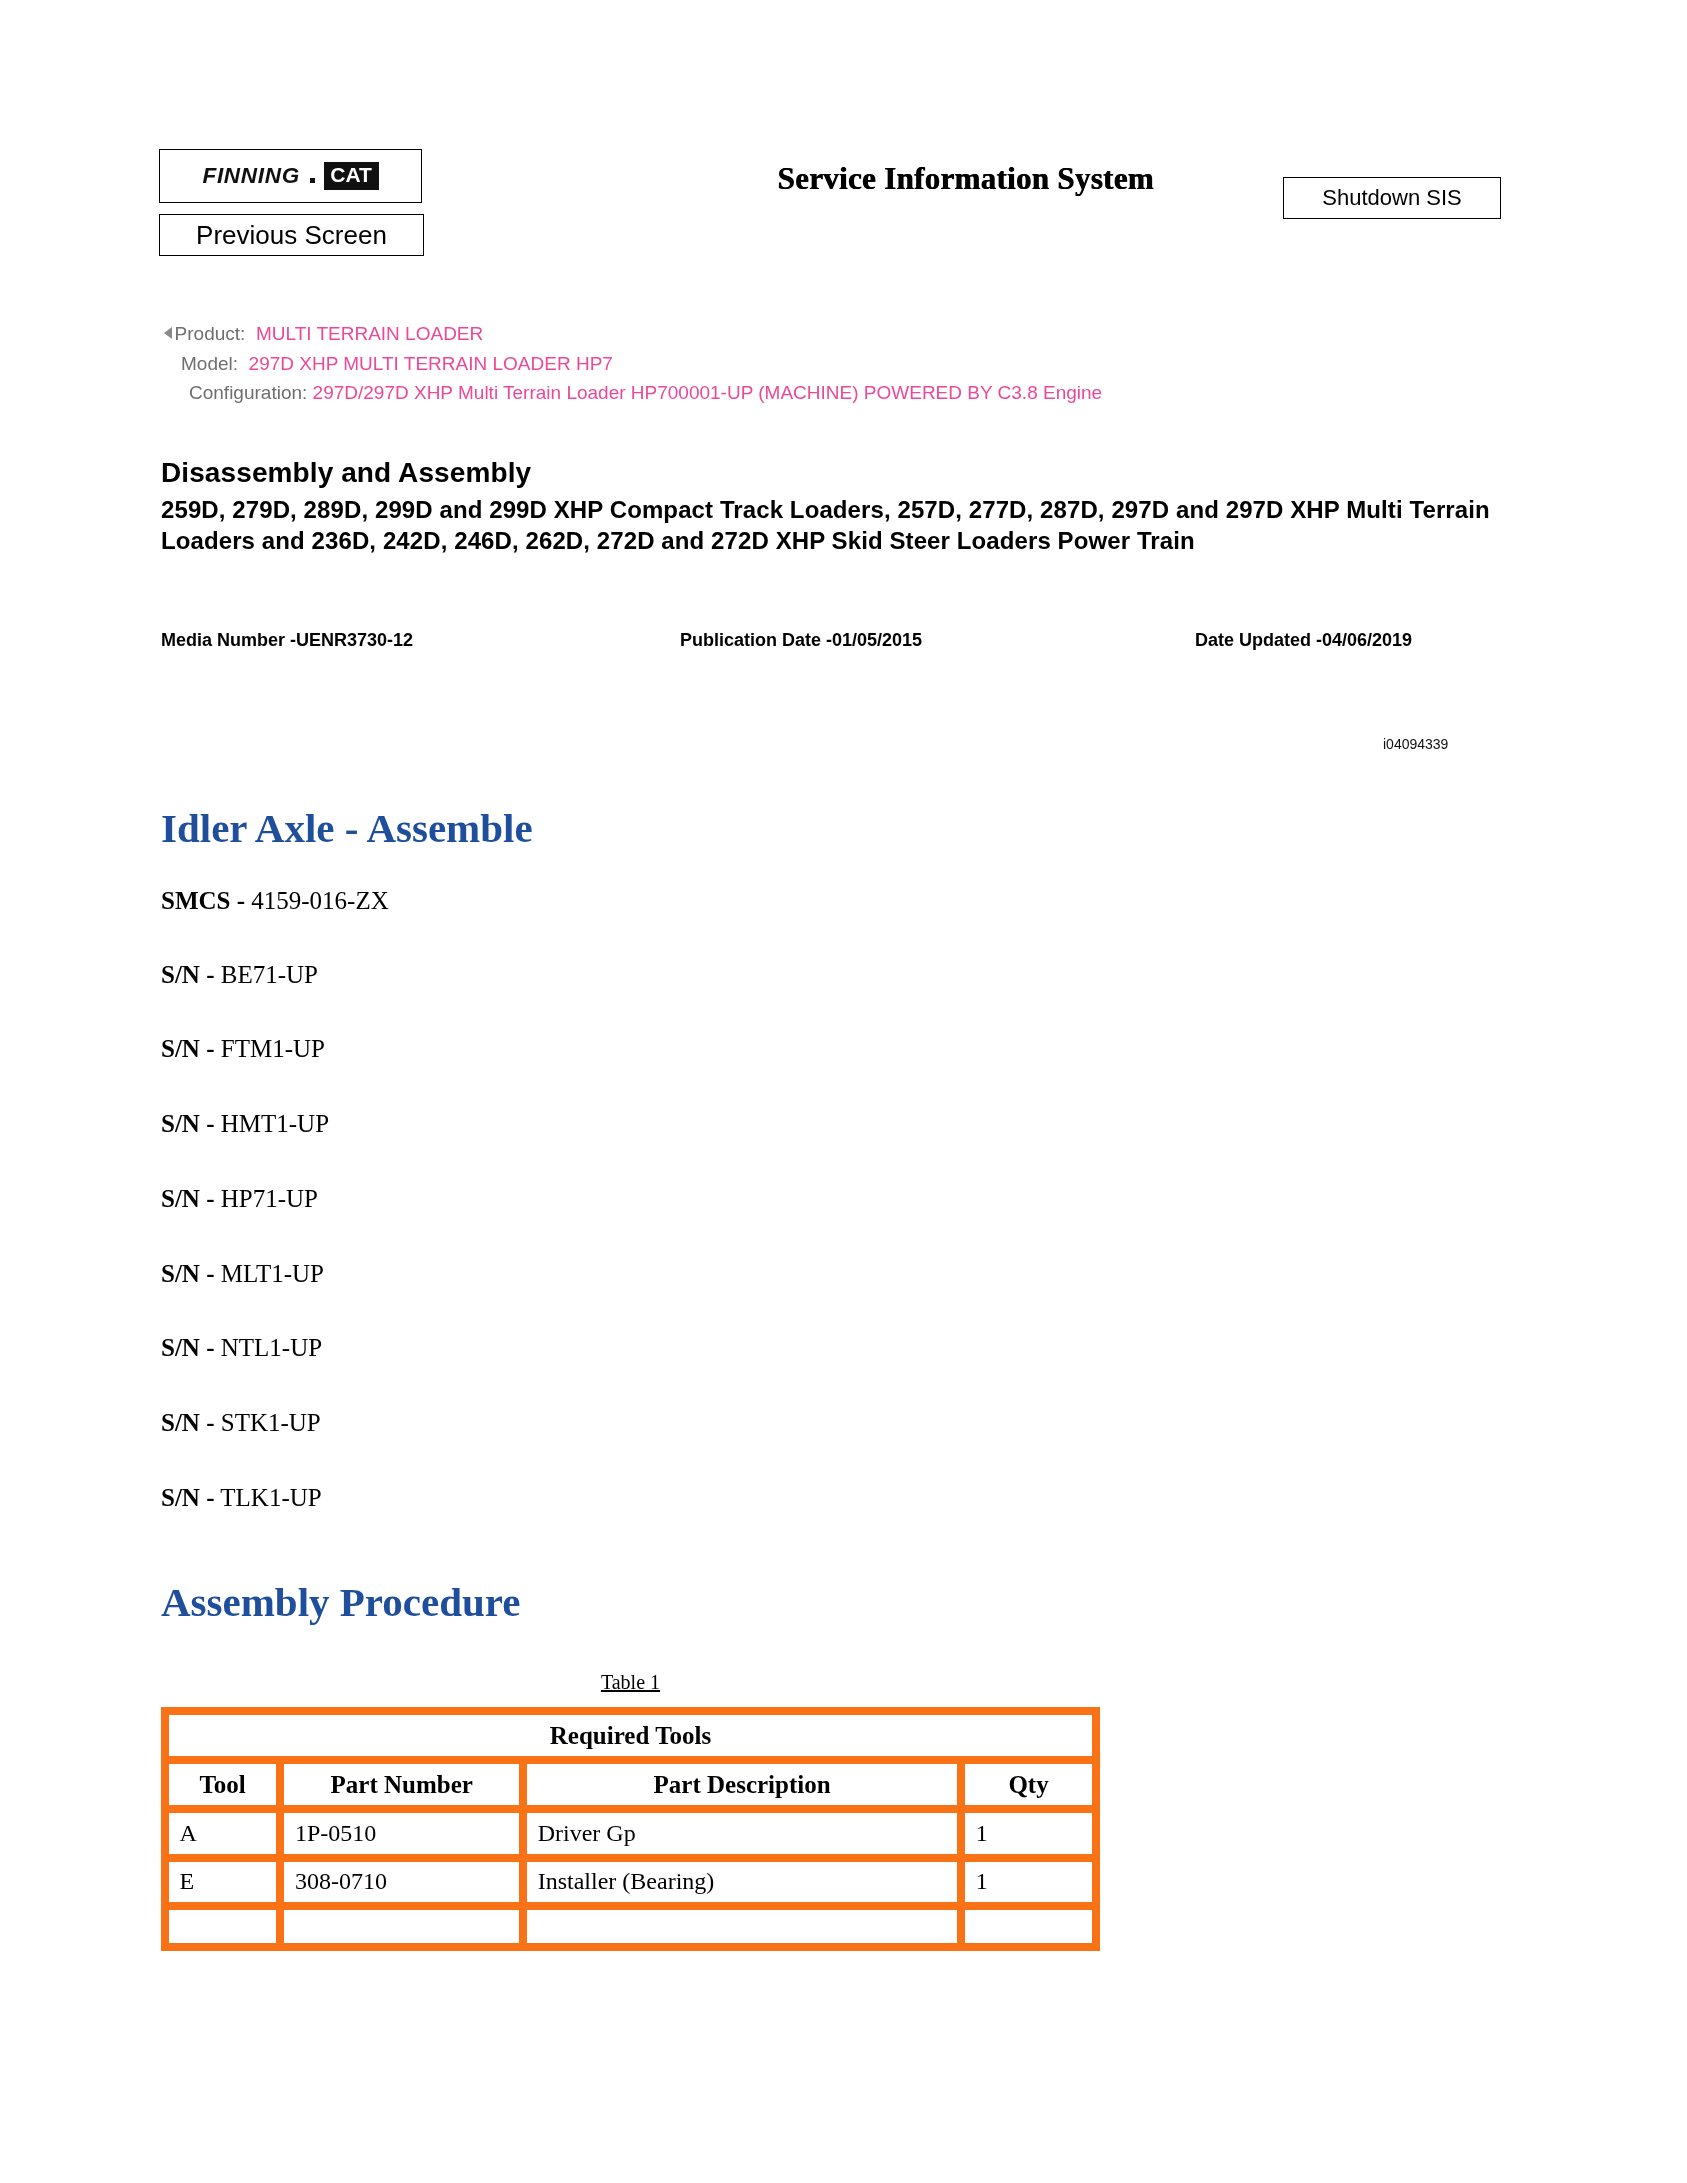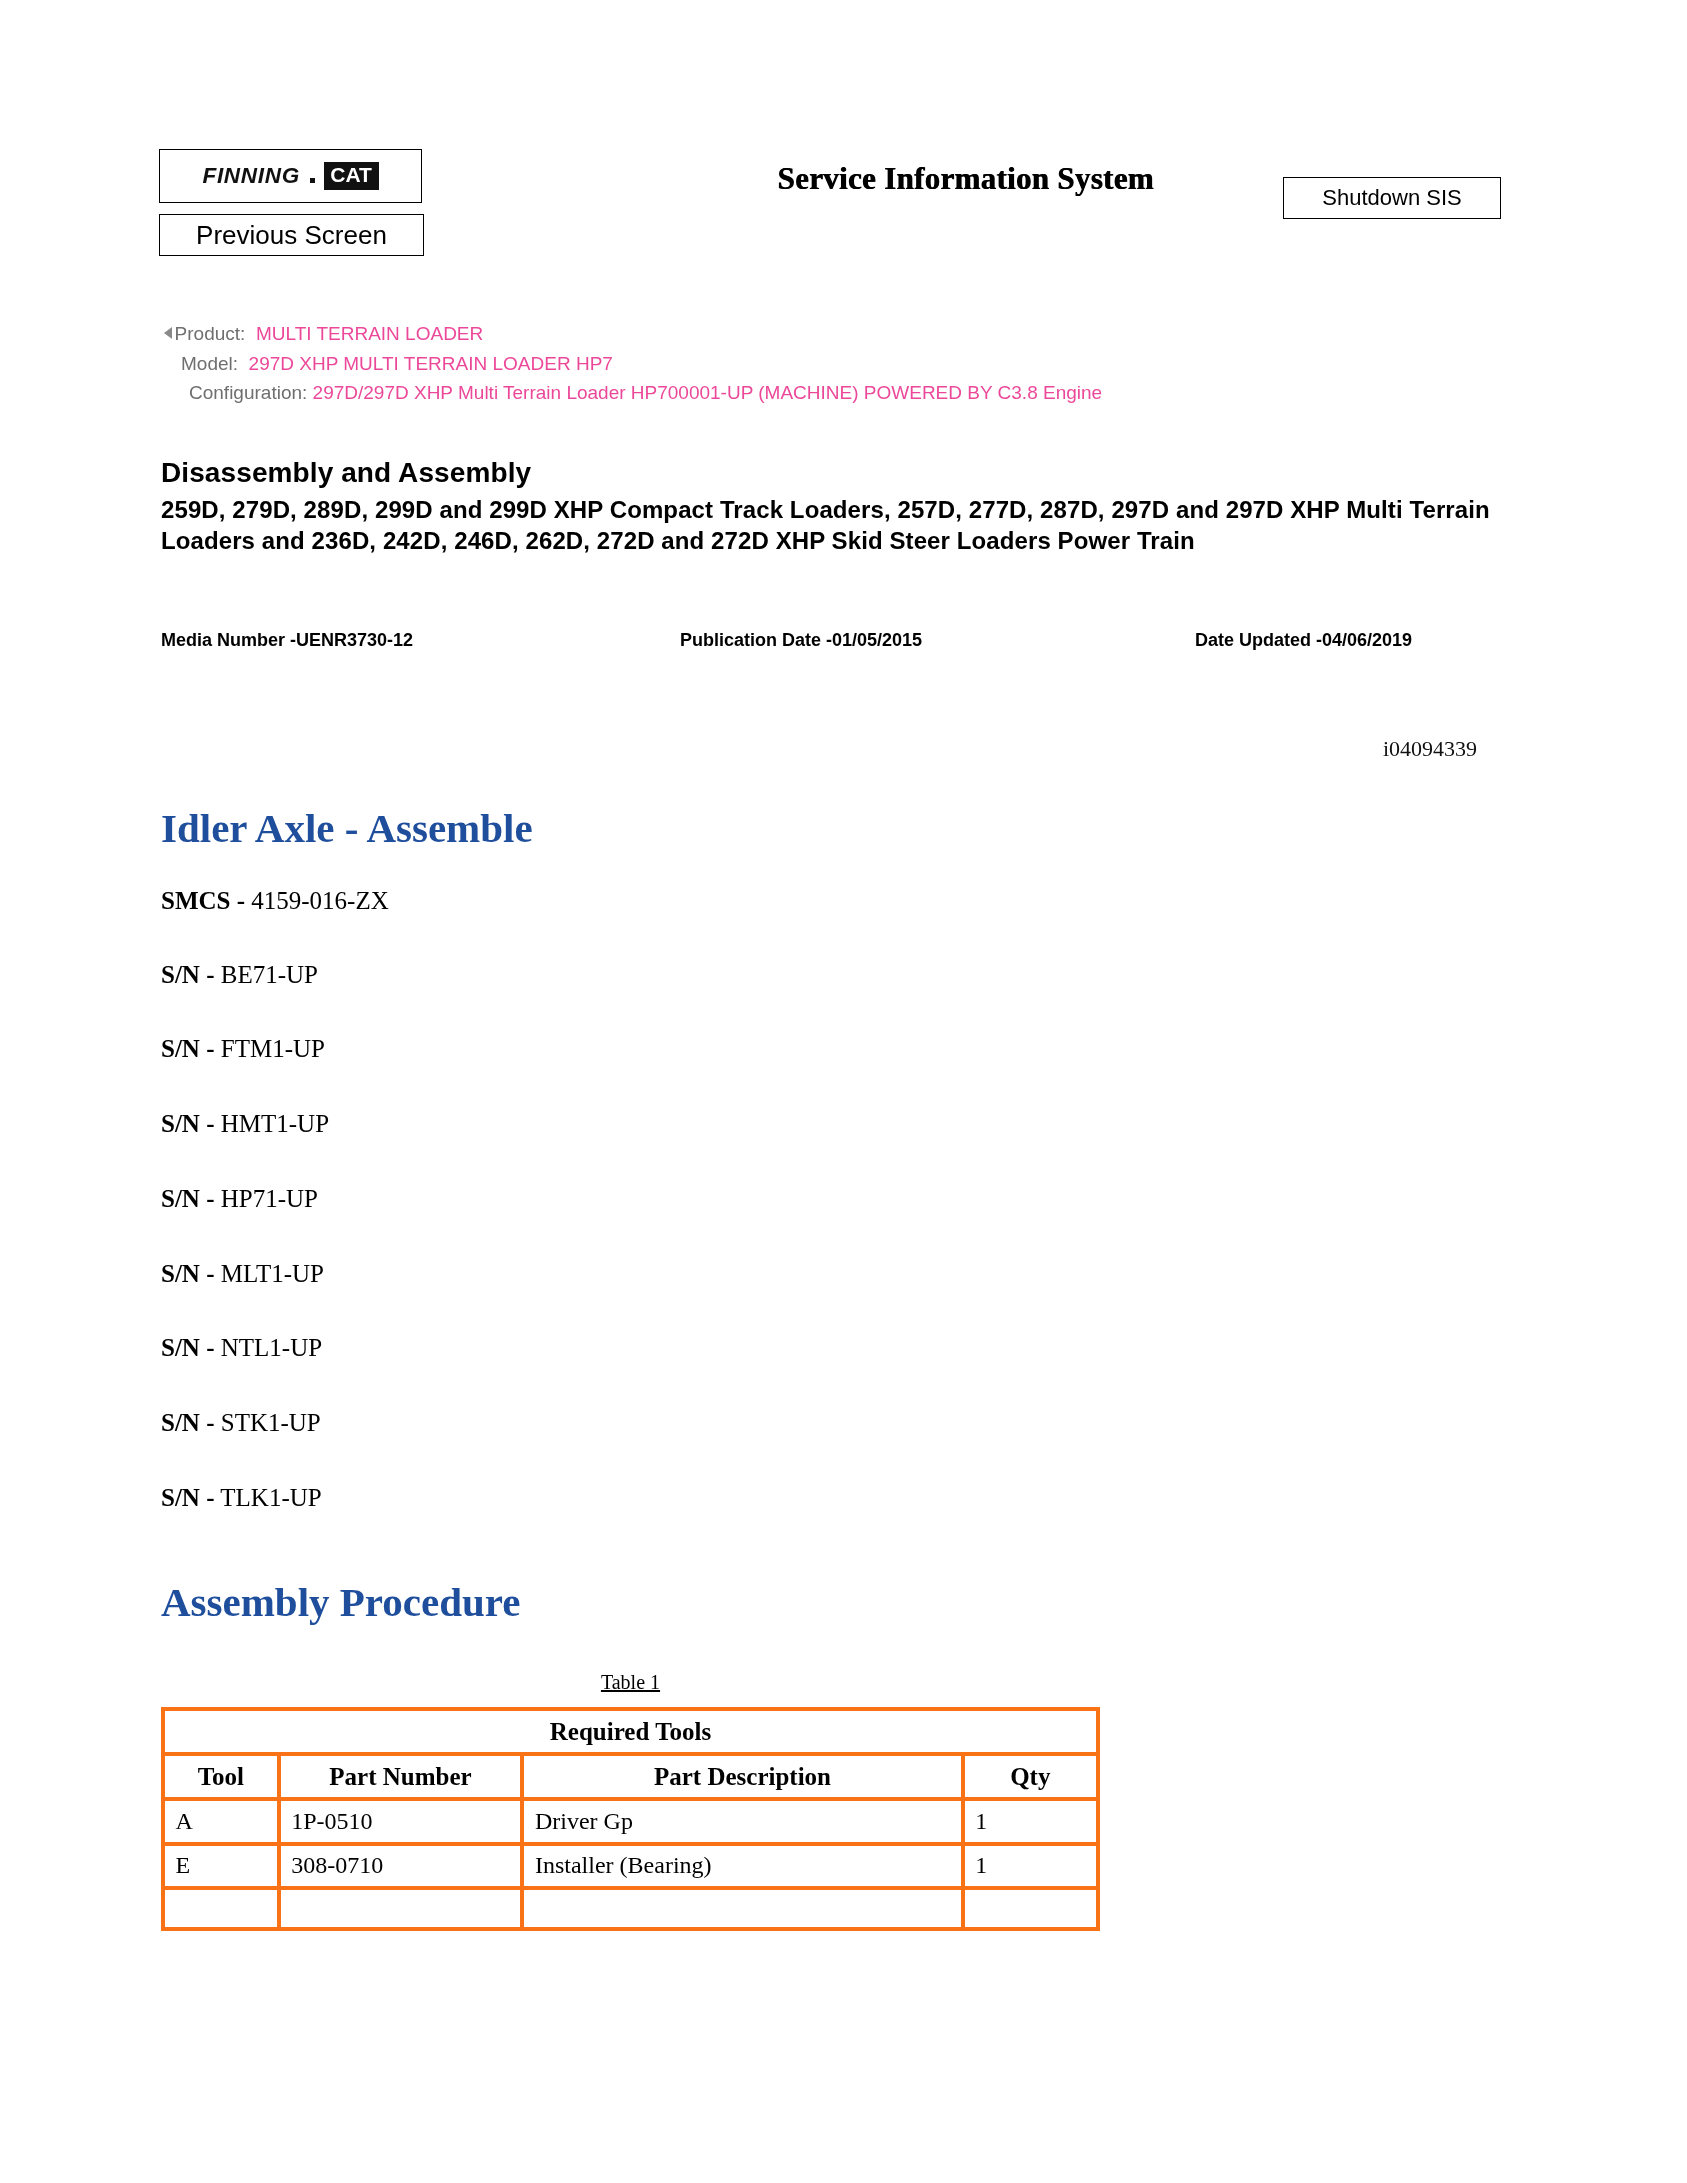--- a/index.html
+++ b/index.html
@@ -180,22 +180,22 @@
   }
   .docnums span.c1 { position: absolute; left: 0; }
   .docnums span.c2 { position: absolute; left: 519px; }
   .docnums span.c3 { position: absolute; left: 1014px; margin-left: 20px; }
 
   
   .docid {
     position: absolute;
     left: 1383px;
     top: 736px;
-    font-family: Liberation Serif, serif;
-    font-size: 22px;
+    font-family: Liberation Sans, sans-serif;
+    font-size: 14px;
     color: #111;
   }
 
   
   .h-blue {
     position: absolute;
     font-family: "Liberation Serif", serif;
     font-weight: bold;
     color: #1f4e9c;
   }
@@ -252,21 +252,21 @@
   table.tools {
     position: absolute;
     left: 161px;
     top: 1707px;
     border-collapse: collapse;
     width: 939px;
     font-family: "Liberation Serif", serif;
     background: #fff;
   }
   table.tools td, table.tools th {
-    border: 4px solid #f97316;
+    border: 8px solid #f97316;
     padding: 6.6px 10.6px;
     font-size: 24px;
     color: #000;
     height: 41px;
     box-sizing: border-box;
   }
   table.tools th.title {
     text-align: center;
     font-weight: bold;
     font-size: 25px;

